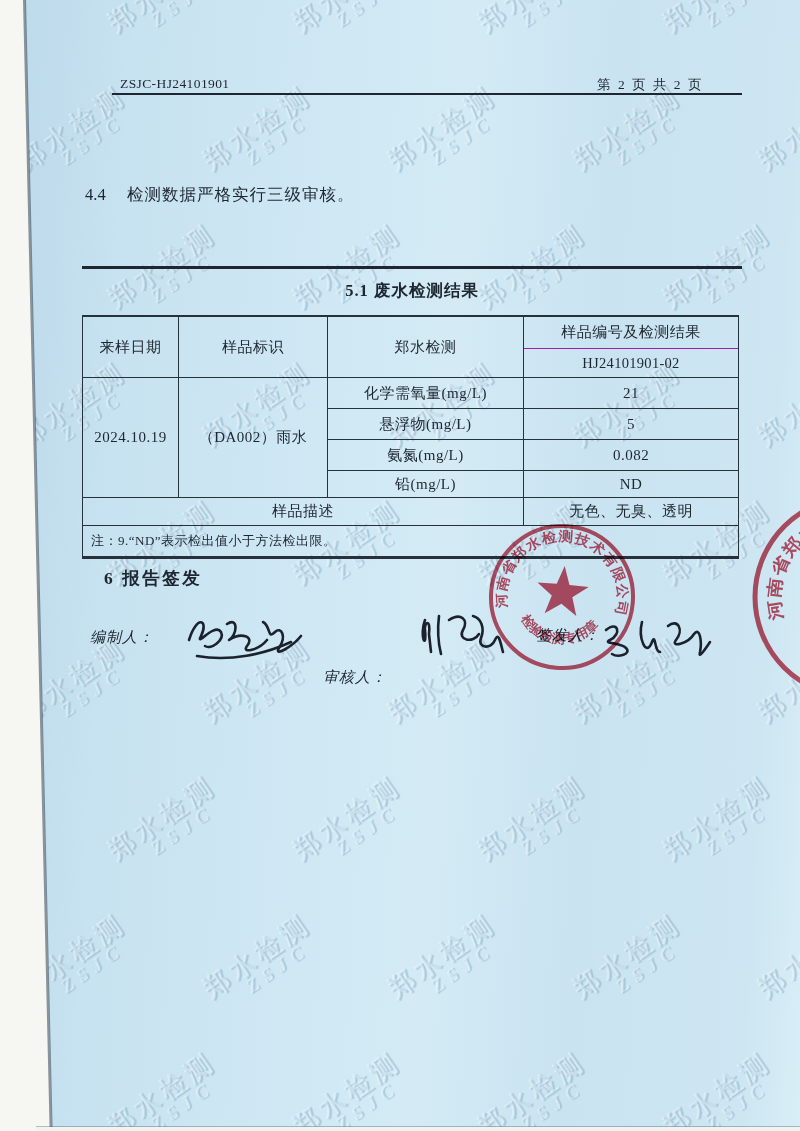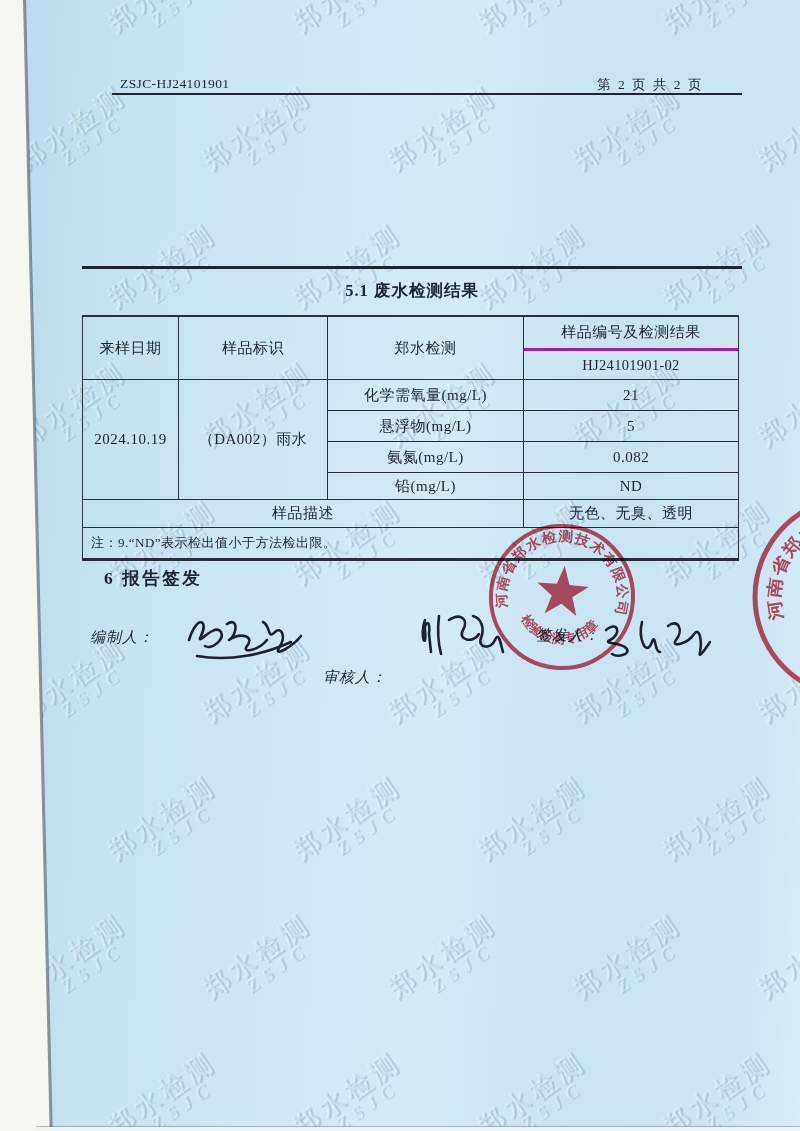--- a/index.html
+++ b/index.html
@@ -35,21 +35,21 @@
   .sub51{left:82px;top:280px;width:660px;text-align:center;font-weight:bold;font-size:16.5px;letter-spacing:1px;}
   
   #tbl-wrap{left:82px;top:315px;}
   table{border-collapse:collapse;table-layout:fixed;width:656px;font-size:15px;}
   table{border:1.5px solid #27313b;border-top-width:2.5px;border-bottom-width:3px;}
   td{border:1px solid #27313b;text-align:center;vertical-align:middle;padding:0;
      letter-spacing:.5px;color:#1d2631;}
   .r-item{height:31px;} .r-pb{height:27px;} .r-desc{height:28px;font-family:Liberation Serif, serif;}
   .hdr-row td{height:60px;}
   .c4split{padding:0;}
-  .c4top{height:31px;line-height:31px;border-bottom:3px solid #a21caf;}
+  .c4top{height:31px;line-height:31px;border-bottom:1px solid #a21caf;}
   .c4bot{height:28px;line-height:28px;font-size:14.5px;letter-spacing:.3px;}
   .note-cell{height:30px;text-align:left;padding-left:8px;font-size:13px;letter-spacing:.5px;}
   
   .sec6{left:104px;top:566px;font-size:17.5px;font-weight:bold;letter-spacing:2.5px;}
   .sig-label{font-size:15px;letter-spacing:1px;font-style:italic;}
   .lab-prep{left:90px;top:628px;} .lab-rev{left:323px;top:628px;margin-top:40px;} .lab-iss{left:536px;top:626px;}
   .sig-svg{position:absolute;}
   .sig-svg path{fill:none;stroke:#1b222d;stroke-width:2.6;stroke-linecap:round;stroke-linejoin:round;}
   .sig1{left:175px;top:606px;} .sig2{left:415px;top:604px;} .sig3{left:598px;top:608px;}
   .date-line{left:478px;top:666px;font-size:15px;letter-spacing:1.5px;}
@@ -251,20 +251,23 @@
       </div>
   </div>
   <div id="paper-edge"></div>
 
   <div id="content">
 
     <div class="abs hdr-no">ZSJC-HJ24101901</div>
     <div class="abs hdr-page">第 2 页 共 2 页</div>
     <div class="abs hdr-rule"></div>
 
+    <div class="abs numbered item44">
+      <span class="num">4.4</span><span>检测数据严格实行三级审核。</span>
+    </div>
 
     <div class="abs rule2"></div>
     <div class="abs sub51">5.1 废水检测结果</div>
 
     <div class="abs" id="tbl-wrap">
       <table>
         <colgroup>
             <col style="width:96px">
             <col style="width:149px">
             <col style="width:196px">

